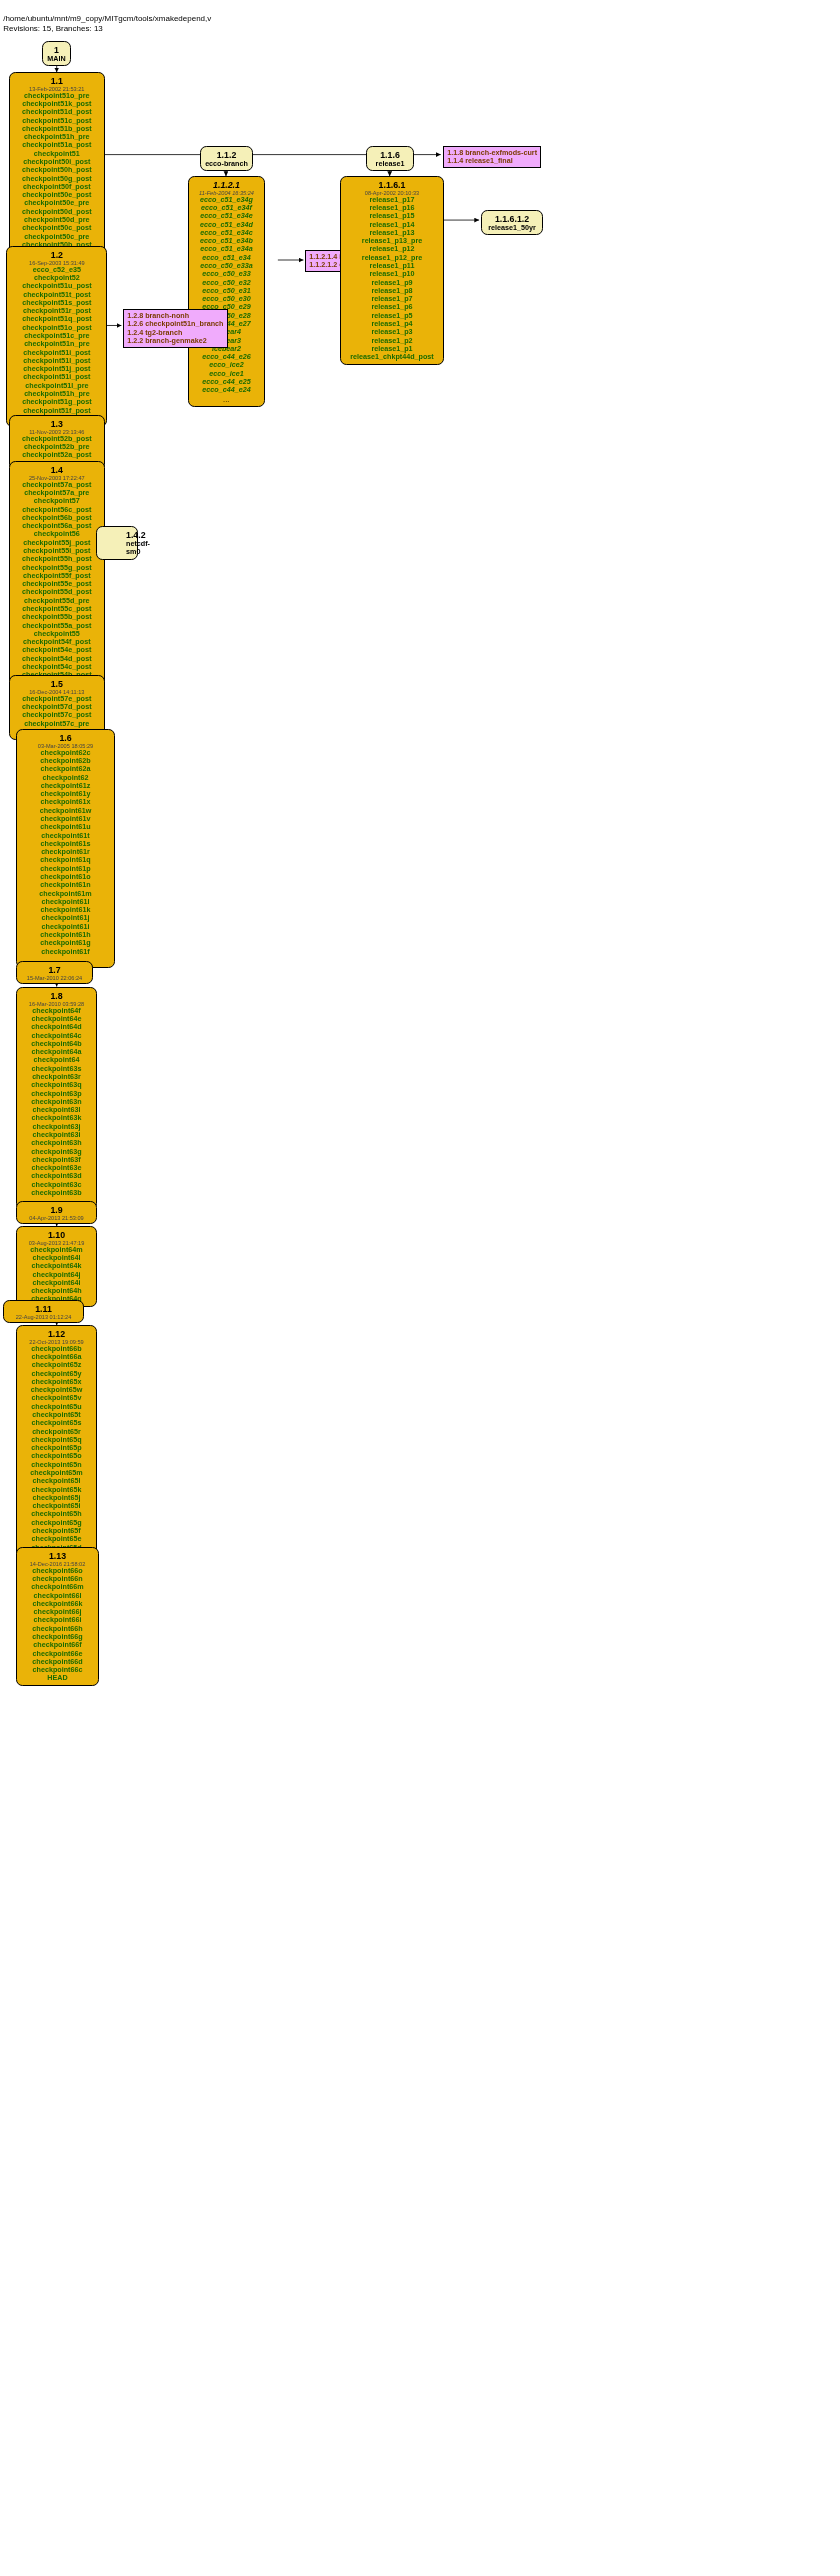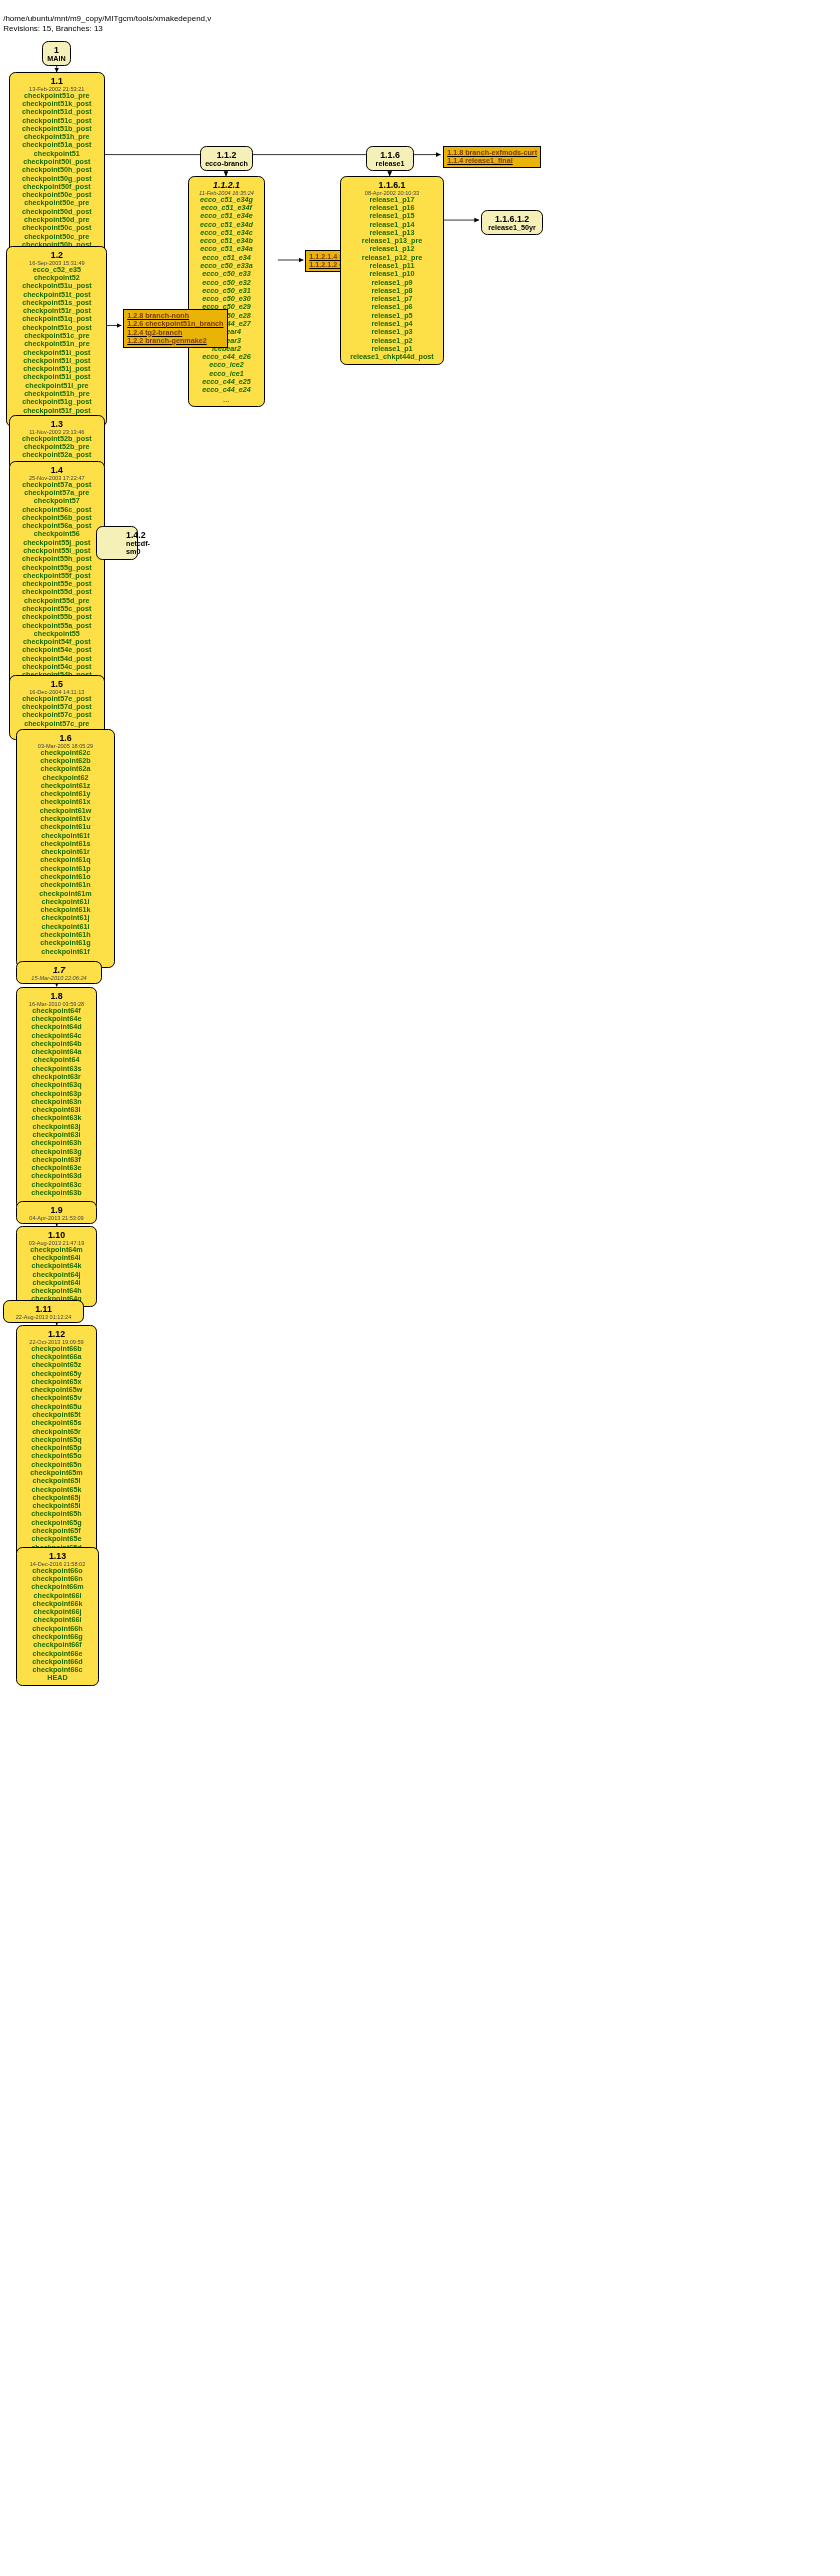--- a/index.html
+++ b/index.html
@@ -26,21 +26,21 @@
 }
 .node {
   position: absolute;
   border: 0.8px solid #000;
   border-radius: 6.4px;
   text-align: center;
   padding: 2.4px 3.2px;
   background: #fff;
   box-sizing: border-box;
 }
-.node.green { background: #fde047; }
+.node.green { background: #eab308; }
 .node.yellow { background: #f5f0b8; }
 .node .rev {
   font-weight: bold;
   font-size: 8.8px;
   color: #000;
 }
 .node .date {
   font-size: 5.6px;
   color: #444;
 }
@@ -57,24 +57,23 @@
 .branchlabel {
   font-size: 7.2px;
   color: #7a3a00;
   font-weight: bold;
   white-space: nowrap;
   line-height: 1.15;
 }
 .branchbox {
   position: absolute;
   border: 0.8px solid #000;
-  background: #eab308;
+  background: #f0abfc;
   padding: 1.6px 3.2px;
   line-height: 1.15;
-  text-decoration: underline;
 }
 svg.edges {
   position: absolute;
   top: 0;
   left: 0;
   width: 840px;
   height: 2548px;
 }
 svg.edges line {
   stroke: #000;
@@ -356,21 +355,21 @@
   <div class="tag">checkpoint61l</div>
   <div class="tag">checkpoint61k</div>
   <div class="tag">checkpoint61j</div>
   <div class="tag">checkpoint61i</div>
   <div class="tag">checkpoint61h</div>
   <div class="tag">checkpoint61g</div>
   <div class="tag">checkpoint61f</div>
   <div class="ell">...</div>
 </div>
 
-<div class="node green" style="left:16px; top:925px; width:86px;font-style:italic;">
+<div class="node green" style="left:16px; top:925px; width:77px;">
   <div class="rev">1.7</div>
   <div class="date">15-Mar-2010 22:06:24</div>
 </div>
 
 <div class="node green" style="left:16px; top:951px; width:81px;">
   <div class="rev">1.8</div>
   <div class="date">16-Mar-2010 03:59:28</div>
   <div class="tag">checkpoint64f</div>
   <div class="tag">checkpoint64e</div>
   <div class="tag">checkpoint64d</div>

